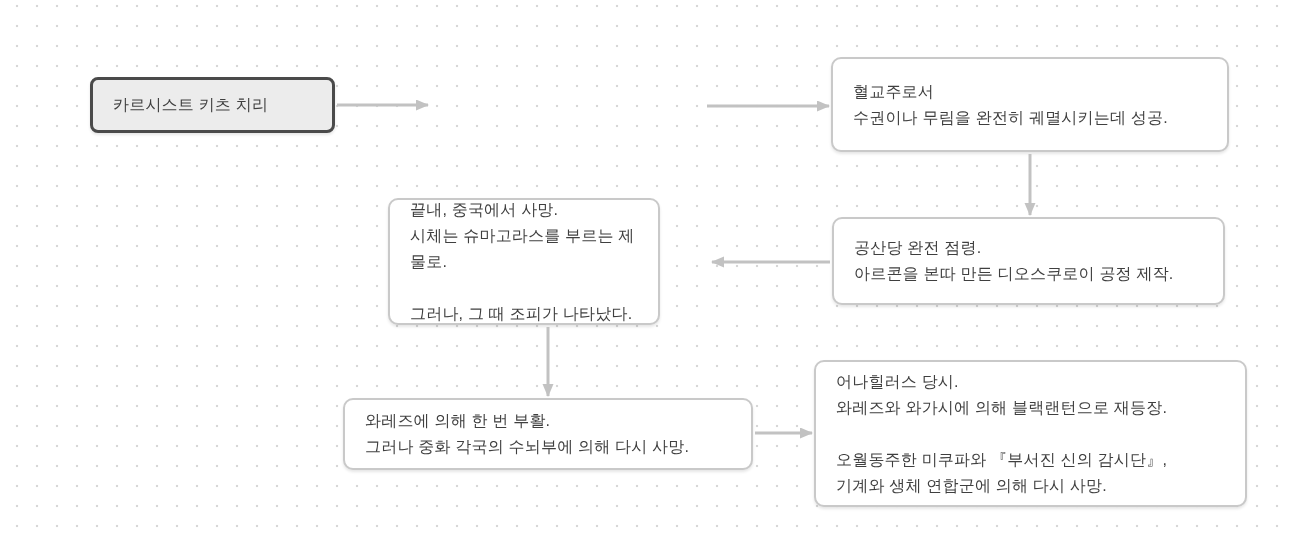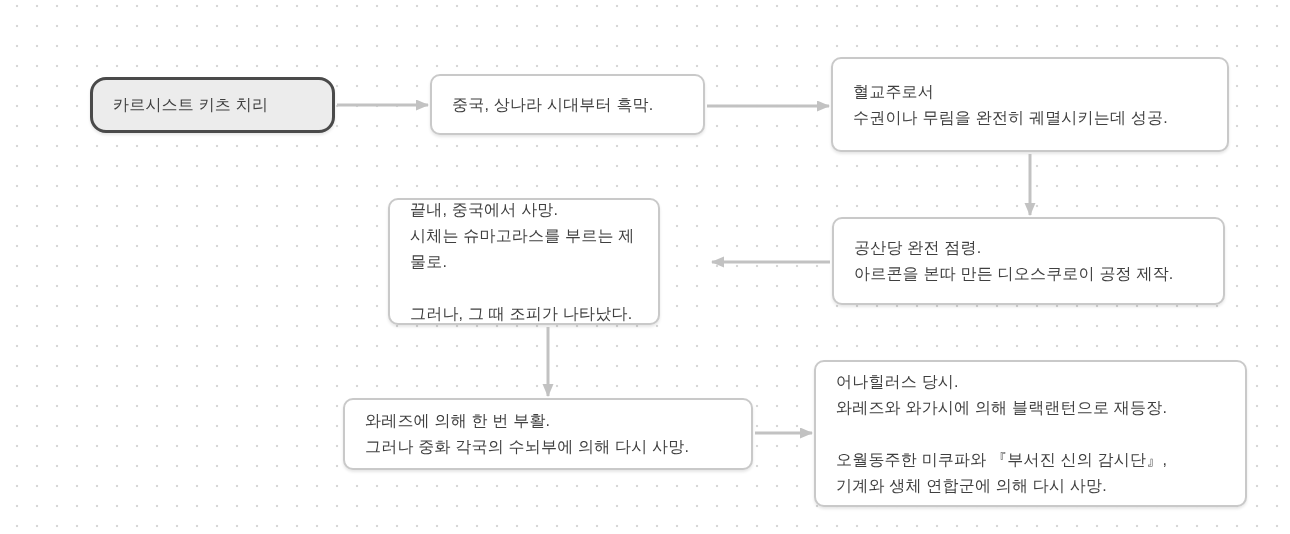--- a/index.html
+++ b/index.html
@@ -33,21 +33,21 @@
     padding: 0 20px;
     cursor: default;
   }
   .node-text {
     white-space: pre-line;
     letter-spacing: 0.2px;
   }
   .node.start {
     background: #ececec;
     border: 3px solid #4a4a4a;
-    border-radius: 16px;
+    border-radius: 8px;
   }
   .edges-layer {
     position: absolute;
     left: 0;
     top: 0;
     pointer-events: none;
   }
   .edge {
     stroke: #c2c2c2;
     stroke-width: 3;
@@ -57,23 +57,20 @@
 </style>
 </head>
 <body>
 
 <div class="canvas">
 
   <div class="node start" style="left:90px; top:77px; width:245px; height:56px;">
     <span class="node-text">카르시스트 키츠 치리</span>
   </div>
 
-  <div class="node" style="left:430px; top:74px; width:275px; height:61px;">
-    <span class="node-text">중국, 상나라 시대부터 흑막.</span>
-  </div>
 
   <div class="node" style="left:831px; top:57px; width:398px; height:95px;">
     <span class="node-text">혈교주로서
 수권이나 무림을 완전히 궤멸시키는데 성공.</span>
   </div>
 
   <div class="node" style="left:832px; top:217px; width:393px; height:88px;">
     <span class="node-text">공산당 완전 점령.
 아르콘을 본따 만든 디오스쿠로이 공정 제작.</span>
   </div>

